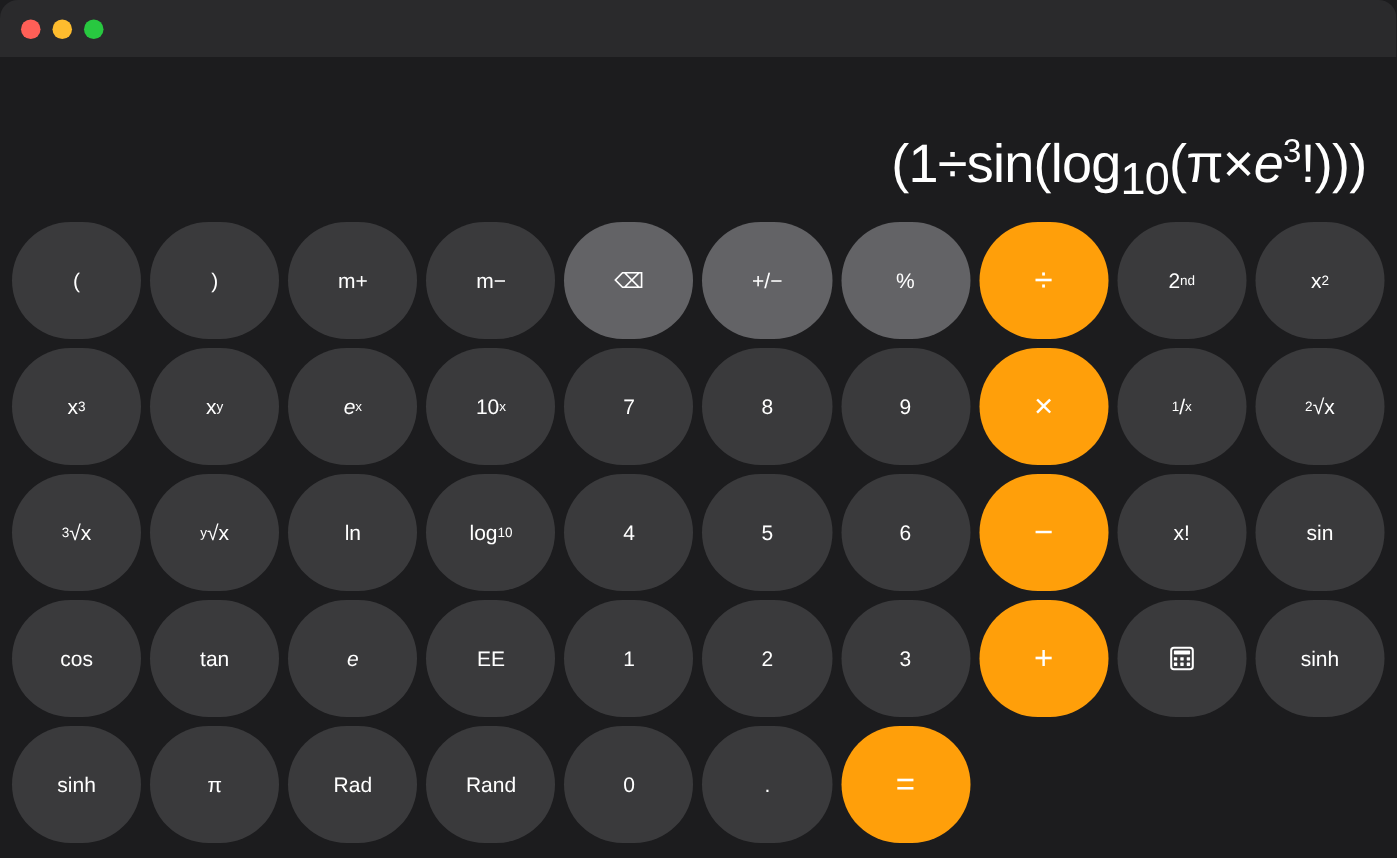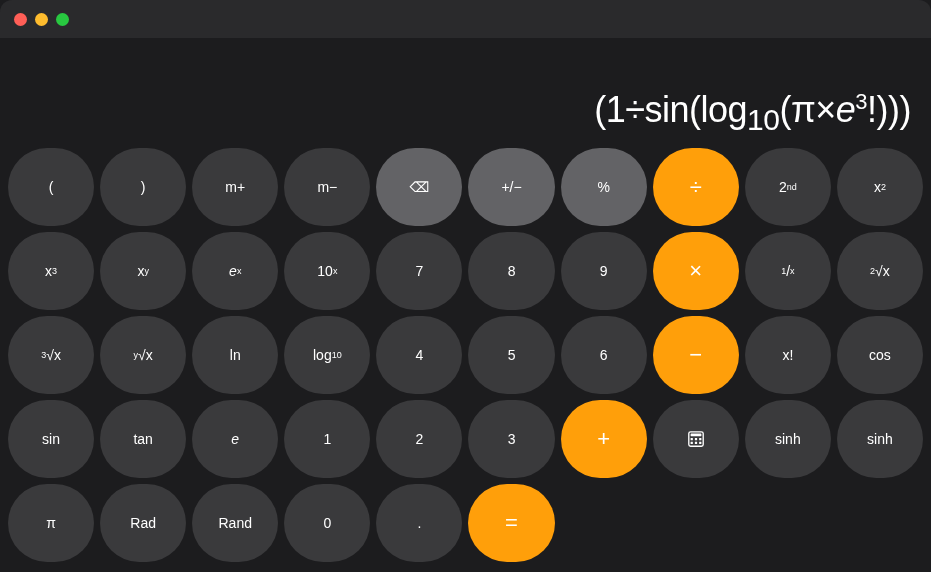--- a/index.html
+++ b/index.html
@@ -138,26 +138,27 @@
   <button class="btn"><sup>3</sup>√x</button>
   <button class="btn"><sup>y</sup>√x</button>
   <button class="btn">ln</button>
   <button class="btn">log<sub>10</sub></button>
   <button class="btn">4</button>
   <button class="btn">5</button>
   <button class="btn">6</button>
   <button class="btn orange">−</button>
 
   <button class="btn">x!</button>
+  <button class="btn">sin</button>
   <button class="btn">cos</button>
-  <button class="btn">sin</button>
   <button class="btn">tan</button>
   <button class="btn">
       <i>e</i>
     </button>
+  <button class="btn">EE</button>
   <button class="btn">1</button>
   <button class="btn">2</button>
   <button class="btn">3</button>
   <button class="btn orange">+</button>
 
   <button class="btn calc-icon">
     <svg viewBox="0 0 20 20">
       <rect x="2" y="2" width="16" height="16" rx="2" fill="none" stroke="white" stroke-width="1.5"></rect>
       <rect x="4" y="4" width="12" height="3" rx="0.5" fill="white"></rect>
       <rect x="4" y="9" width="2.5" height="2.5" rx="0.3" fill="white"></rect>

